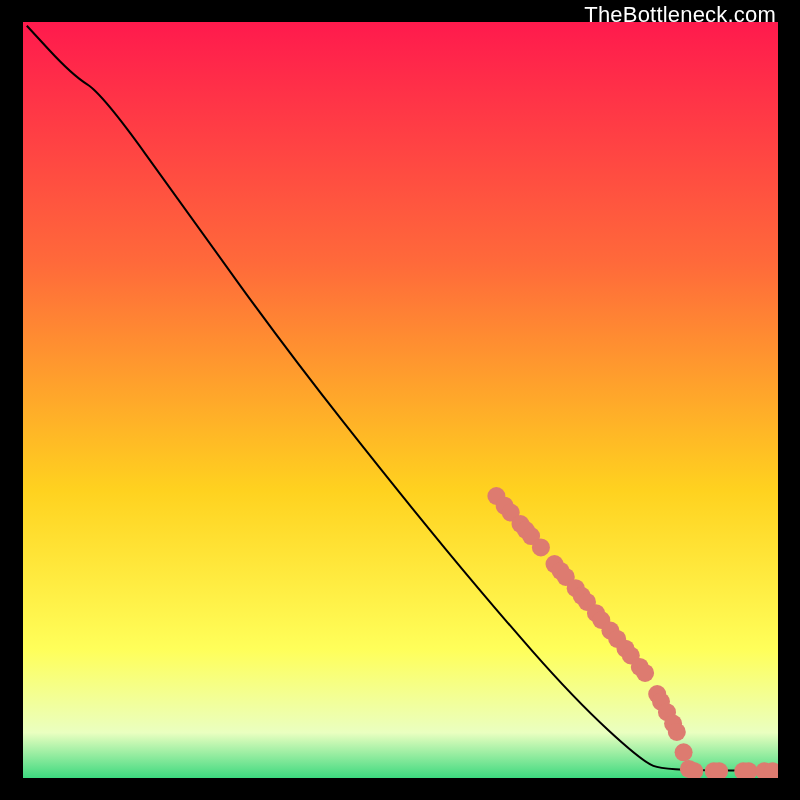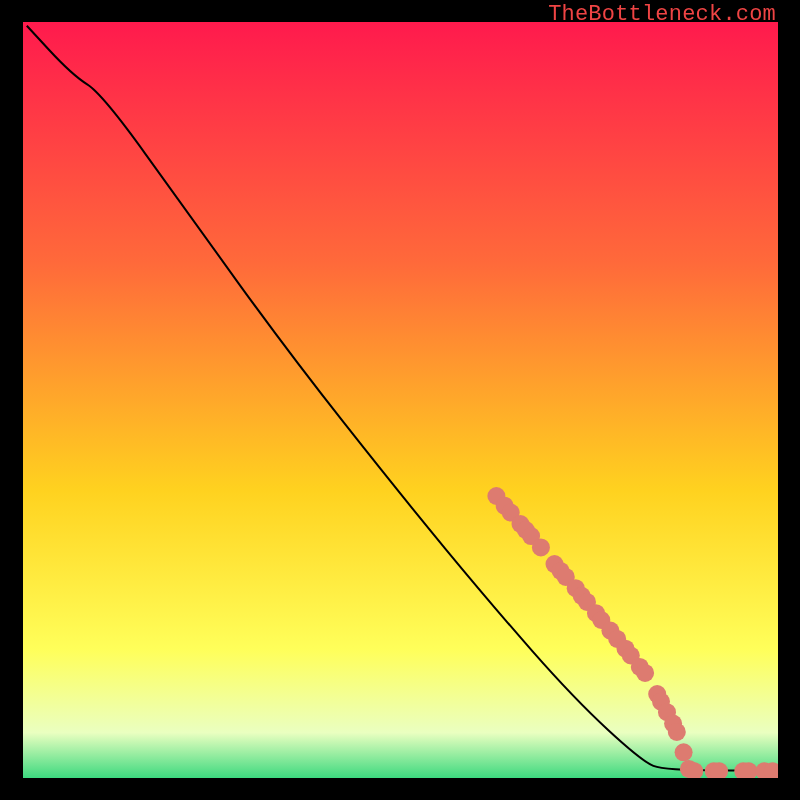--- a/index.html
+++ b/index.html
@@ -22,23 +22,23 @@
     position: absolute;
     left: 23px;
     top: 22px;
     width: 755px;
     height: 756px;
   }
   .attribution {
     position: absolute;
     top: 2px;
     right: 24px;
-    font-family: Liberation Mono, monospace;
+    font-family: Liberation Sans, sans-serif;
     font-size: 22px;
-    color: #ef4444;
+    color: #ffffff;
     letter-spacing: 0.2px;
   }
   svg { display: block; }
 </style>
 </head>
 <body>
 
 <div class="frame">
 
   <div class="attribution">TheBottleneck.com</div>

